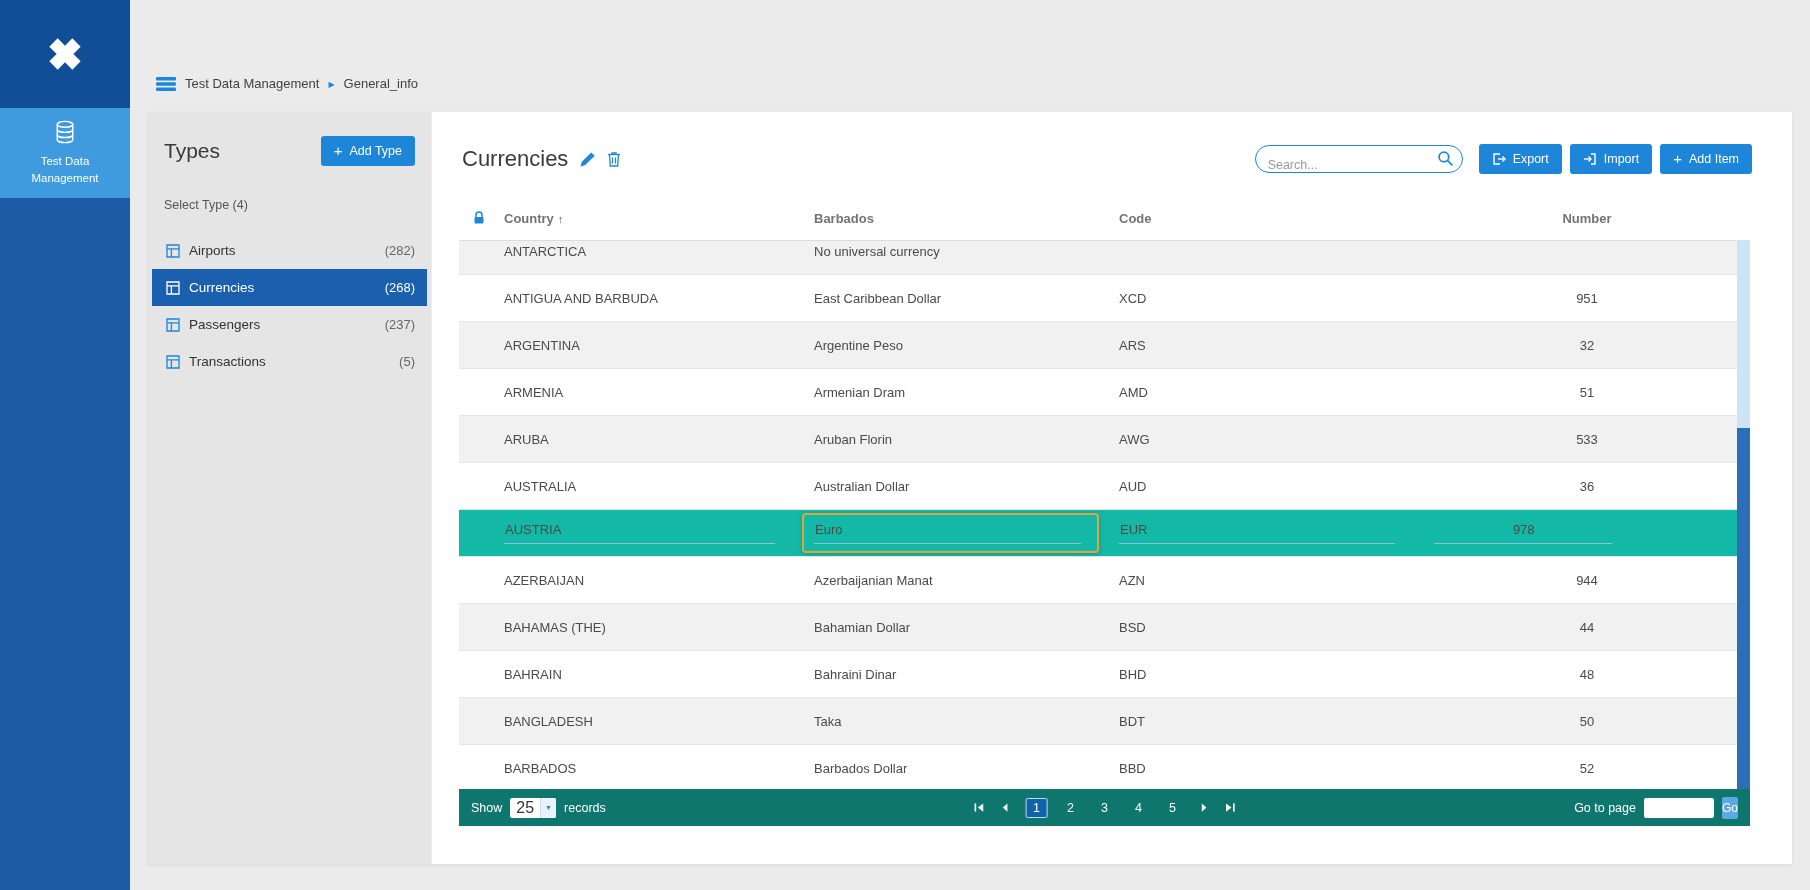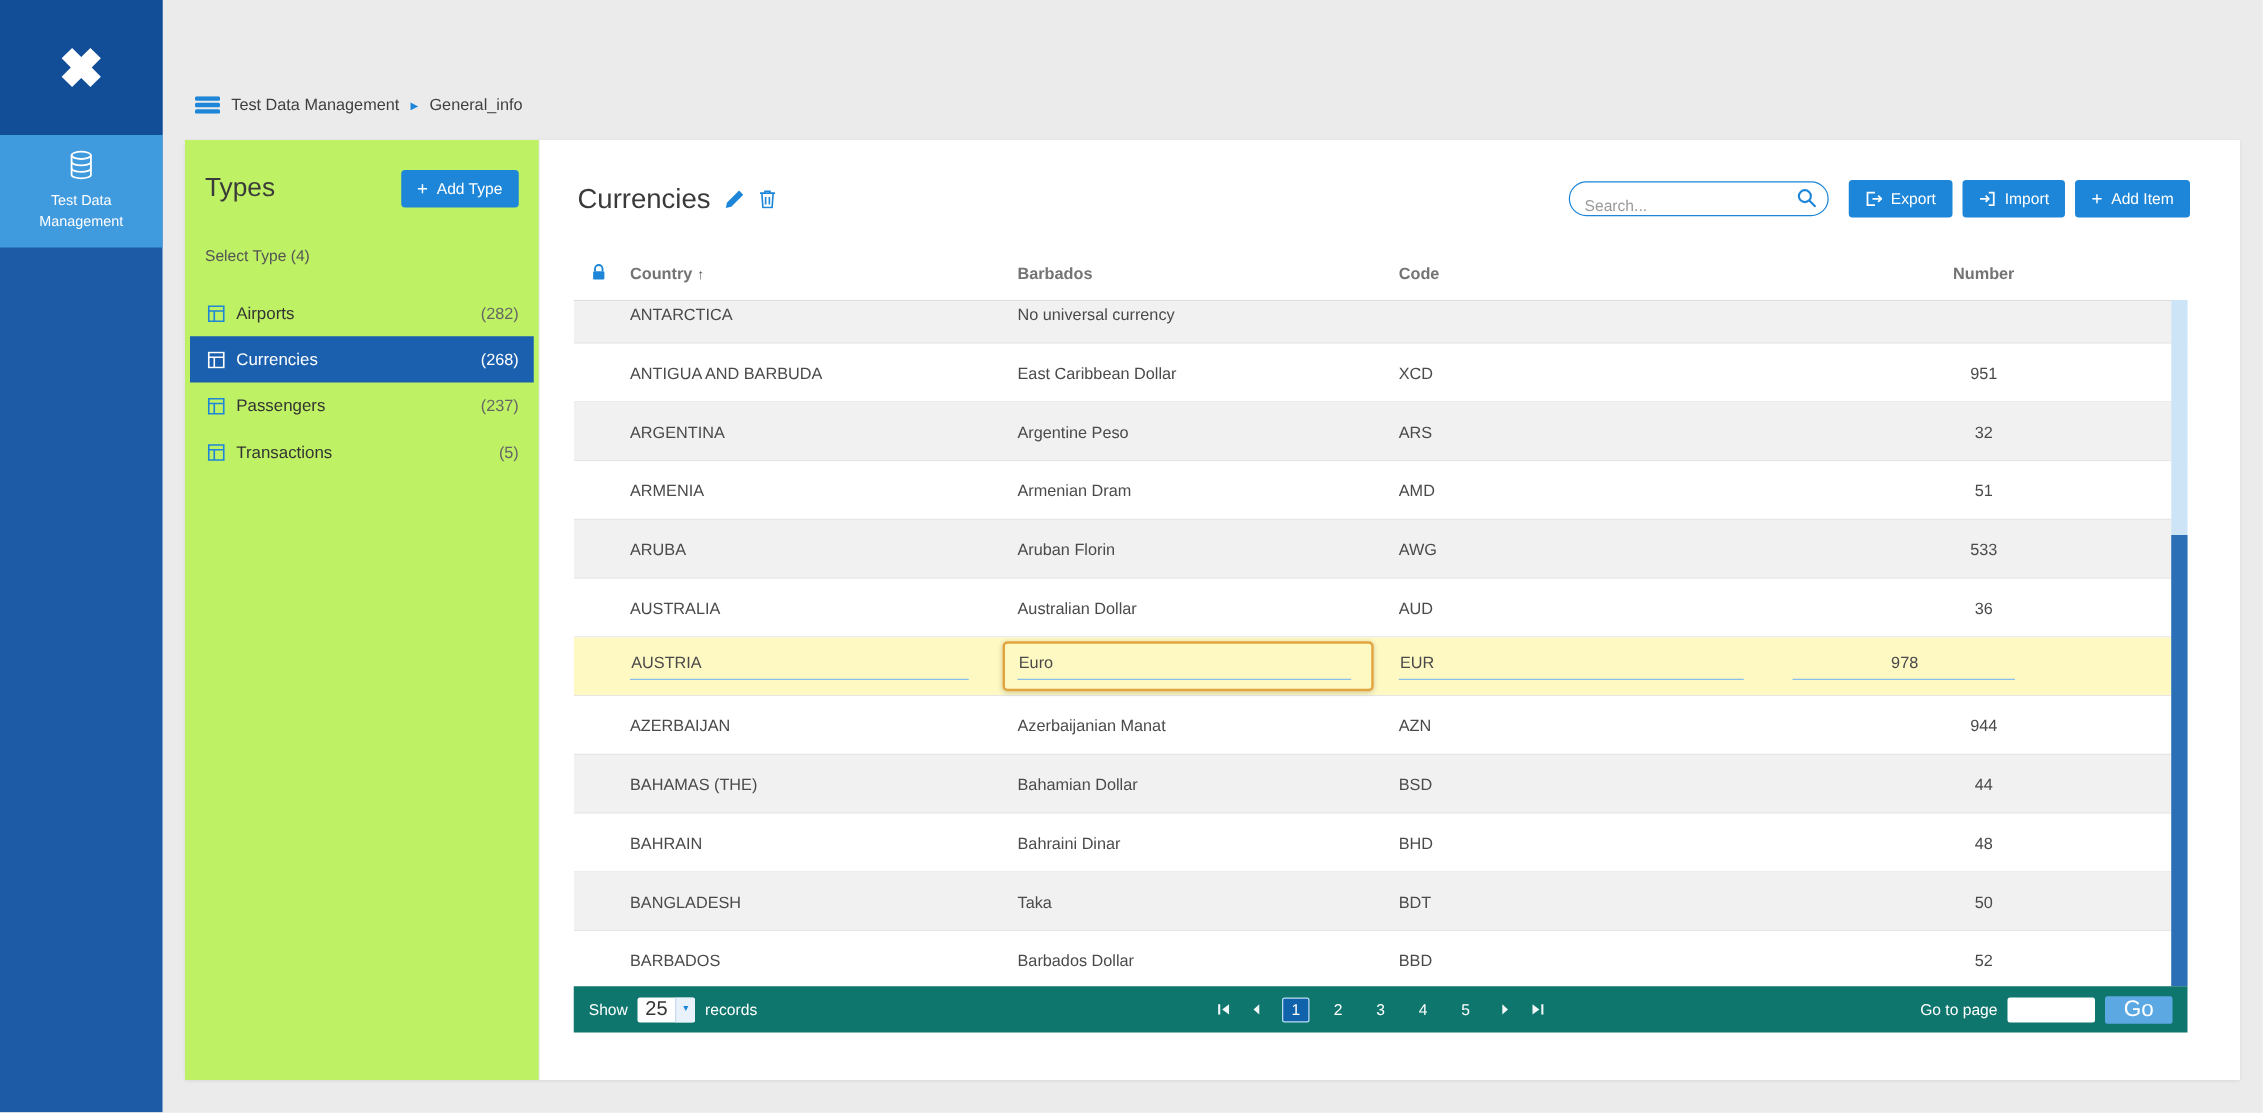--- a/index.html
+++ b/index.html
@@ -15,21 +15,21 @@
 
   
   .main { flex:1; position:relative; }
   .breadcrumb { position:absolute; top:76px; left:26px; display:flex; align-items:center; gap:9px; font-size:13px; color:#3f3f3f; }
   .bc-link { cursor:pointer; }
   .bc-arrow::before { content:"\25B6"; font-size:8px; color:#1d86d8; position:relative; top:-1px; }
 
   .card { position:absolute; left:18px; right:18px; top:112px; bottom:26px; background:#fff; display:flex; box-shadow:0 1px 3px rgba(0,0,0,.08); }
 
   
-  .types { width:284px; flex:none; border-right:1px solid #ededed; padding:24px 16px 0; box-sizing:border-box; background:#bef264; }
+  .types { width:284px; flex:none; border-right:1px solid #ededed; padding:24px 16px 0; box-sizing:border-box; background:#e5e5e5; }
   .types-head { display:flex; align-items:center; justify-content:space-between; }
   .types-head h2 { margin:0; font-size:21px; font-weight:500; color:#3a3a3a; }
   .btn-blue { display:inline-flex; align-items:center; gap:7px; background:#1d86d8; color:#fff; border:none; border-radius:3px; height:30px; padding:0 13px; font-size:12.5px; cursor:pointer; }
   .plus::before { content:"+"; font-size:15px; line-height:1; }
   .select-label { margin-top:32px; font-size:12.5px; color:#555; }
   .types-list { margin:20px -12px 0 -12px; }
   .type-item { display:flex; align-items:center; gap:9px; height:37px; padding:0 12px 0 14px; font-size:13.5px; color:#333; cursor:pointer; }
   .type-item .grid-icon { color:#1d86d8; flex:none; }
   .type-label { flex:1; }
   .type-count { color:#666; font-size:13px; }
@@ -58,21 +58,21 @@
   .c-country { width:310px; }
   .c-currency { width:305px; }
   .c-code { width:315px; }
   .c-number { flex:1;text-align:center; }
   .sort-arrow::before { content:"\2191"; font-size:11px; color:#555; margin-left:4px; }
 
   .t-body { height:548px; overflow:hidden; border-top:1px solid #dcdcdc; }
   .t-row { display:flex; align-items:center; height:47px; box-sizing:border-box; border-bottom:1px solid #e6e6e6; font-size:13px; color:#4a4a4a; background:#fff; cursor:pointer; }
   .t-row:first-child { margin-top:-13px; }
   .t-row.stripe { background:#f1f1f1; }
-  .t-row.editing { background:#fef9c3; }
+  .t-row.editing { background:#14b8a6; }
   .t-row.editing .cell-text { display:block; width:90%; border-bottom:1px solid #8abfe9; padding:0 0 6px 1px; }
   .t-row.editing .c-number .cell-text { width:58%; }
   .t-row .cell { position:relative; }
   .t-row .cell.hl::after { content:""; position:absolute; left:-12px; right:20px; top:-9px; bottom:-9px; border:2px solid #e2a43e; border-radius:4px; pointer-events:none; box-shadow:0 1px 4px rgba(0,0,0,.18); }
 
   .v-scroll { position:absolute; top:44px; right:0; width:13px; height:549px; background:#cde4f7; cursor:pointer; }
   .v-thumb { position:absolute; left:0; right:0; top:188px; bottom:0; background:#2b70b6; cursor:grab; }
 
   
   .pager { position:relative; display:flex; align-items:center; margin:0 42px 0 27px; height:37px; background:#0f766e; color:#fff; font-size:12.5px; padding:0 12px; box-sizing:border-box; }
@@ -80,21 +80,21 @@
   .pg-select { background:#fff; color:#333; height:20px; display:flex; align-items:center; border-radius:2px; overflow:hidden; cursor:pointer; }
   .pg-size { padding:0 6px; font-size:16px; }
   .pg-sel-arrow { width:15px; height:100%; background:#e9f2fb; color:#1d86d8; display:flex; align-items:center; justify-content:center; border-left:1px solid #c9dcee; }
   .pg-sel-arrow::before { content:"\25BC"; font-size:7px; }
   .pg-center { position:absolute; left:50%; transform:translateX(-50%); display:flex; align-items:center; gap:15px; }
   .pg-btn { display:flex; align-items:center; cursor:pointer; opacity:.95; }
   .page-num { cursor:pointer; font-size:12.5px; padding:2px 7px; border:1px solid transparent; }
   .page-num.current { background:#1063ab; border:1px solid #bcdcf5; border-radius:2px; }
   .pg-right { margin-left:auto; display:flex; align-items:center; gap:8px; }
   .pg-input { width:58px; height:20px; border:none; border-radius:2px; background:#fff; outline:none; padding:0 6px; font-size:12px; color:#333; }
-  .pg-go { background:#5ba8e2; color:#fff; border:none; border-radius:2px; height:22px; padding:0 15px; font-size:18px; cursor:pointer; }
+  .pg-go { background:#5ba8e2; color:#fff; border:none; border-radius:2px; height:22px; padding:0 0; font-size:12px; cursor:pointer; }
 </style>
 </head>
 <body>
 
 <div class="app">
 
   <aside class="sidebar">
     <div class="logo-block">
       <svg viewBox="0 0 44 44" width="46" height="46">
         <path fill="#fff" d="M7 15 L15 7 L22 14 L29 7 L37 15 L30 22 L37 29 L29 37 L22 30 L15 37 L7 29 L14 22 Z"></path>

